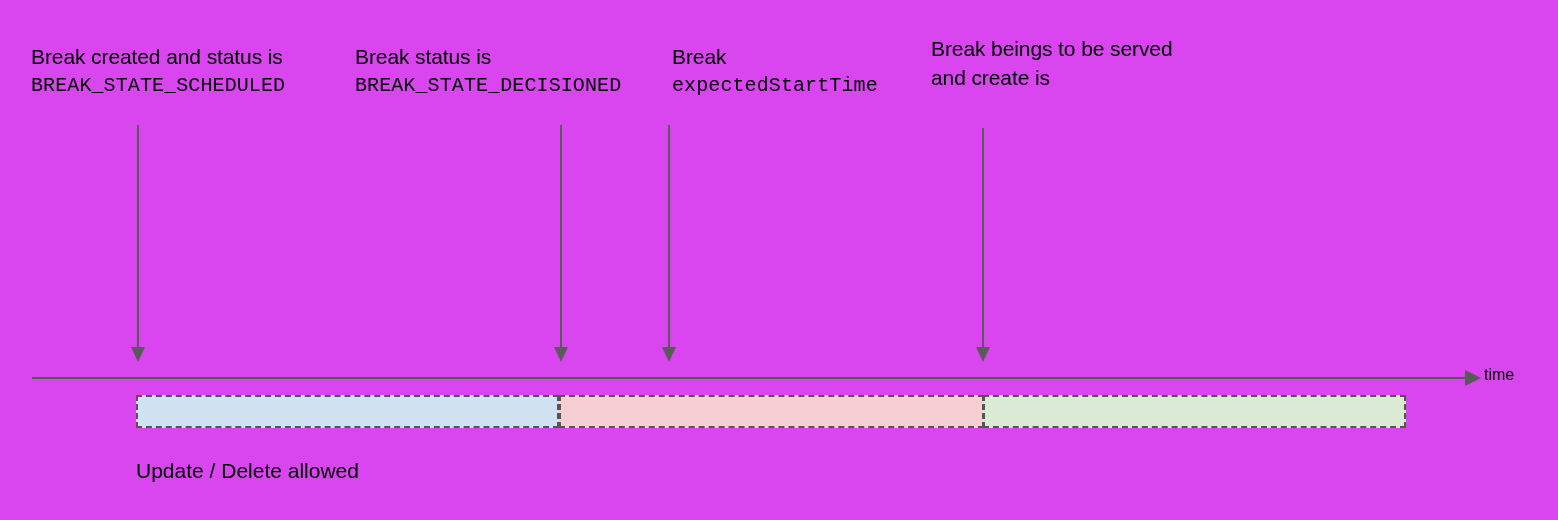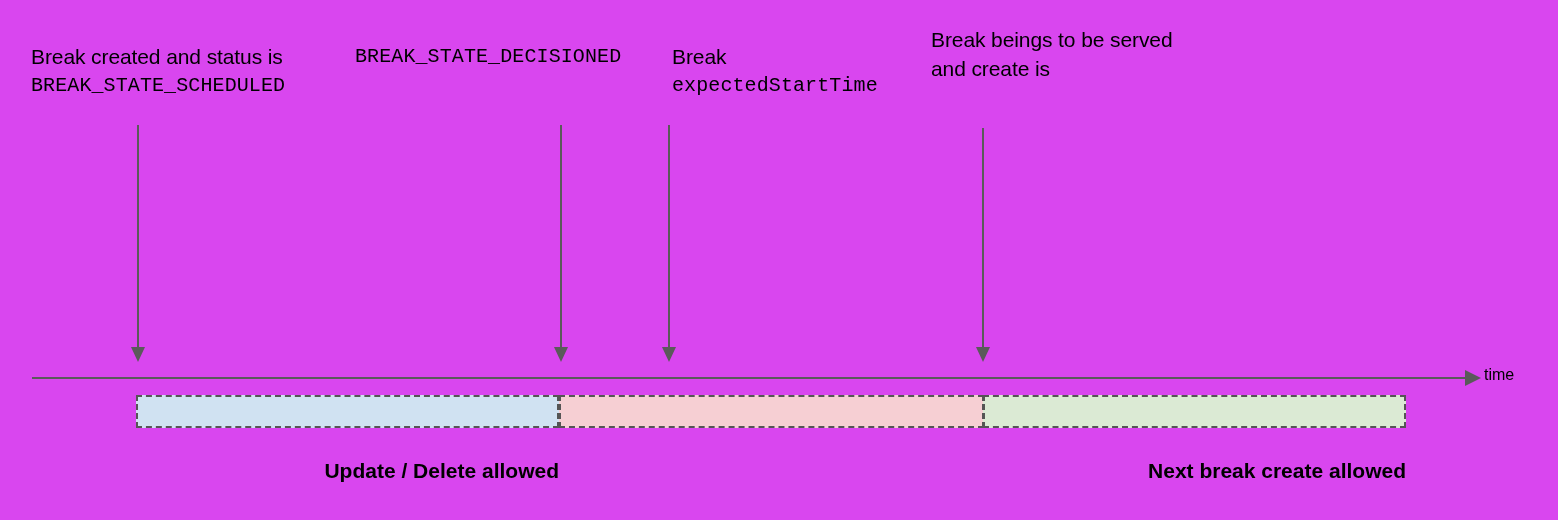--- a/index.html
+++ b/index.html
@@ -87,48 +87,48 @@
     top: 395px;
     height: 33px;
     box-sizing: border-box;
     border: 2px dashed #555555;
   }
 
   
   .caption {
     position: absolute;
     top: 459px;
-    text-align: right;
+    text-align: left;
     font-size: 21px;
     color: #000000;
     font-family: "Liberation Sans", sans-serif;
     white-space: nowrap;
-    font-weight: bold;
   }
 </style>
 </head>
 <body>
 
 <div id="diagram">
 
   <div class="annotation" style="left:31px; top:42px;">
     <span class="ann-line">Break created and status is</span>
     <span class="ann-line mono">BREAK_STATE_SCHEDULED</span>
   </div>
 
   <div class="annotation" style="left:355px; top:42px;">
+    <span class="ann-line">Break status is</span>
     <span class="ann-line mono">BREAK_STATE_DECISIONED</span>
   </div>
 
   <div class="annotation" style="left:672px; top:42px;">
     <span class="ann-line">Break</span>
     <span class="ann-line mono">expectedStartTime</span>
   </div>
 
-  <div class="annotation" style="left:931px; top:25px;">
+  <div class="annotation" style="left:931px; top:34px;">
     <span class="ann-line">Break beings to be served</span>
     <span class="ann-line">and create is</span>
   </div>
 
   <div class="pointer" style="left:130px; top:125px; height:237px;">
     <div class="shaft" style="height:222px;"></div>
     <div class="head" style="top:222px;"></div>
   </div>
 
   <div class="pointer" style="left:553px; top:125px; height:237px;">
@@ -148,15 +148,14 @@
 
   <div id="axis-line" style="left:32px; top:377px; width:1433px;"></div>
   <div id="axis-head" style="left:1465px; top:370px;"></div>
   <div id="axis-label" style="left:1484px; top:366px;">time</div>
 
   <div class="phase-bar" style="left:136px; width:423px; background:#d0e2f2;"></div>
   <div class="phase-bar" style="left:559px; width:425px; background:#f6cfd3;"></div>
   <div class="phase-bar" style="left:983px; width:423px; background:#dbead4;"></div>
 
   <div class="caption" style="left:136px; width:423px;">Update / Delete allowed</div>
-  <div class="caption" style="left:983px; width:423px;">Next break create allowed</div>
 
 </div>
 
 </body></html>

